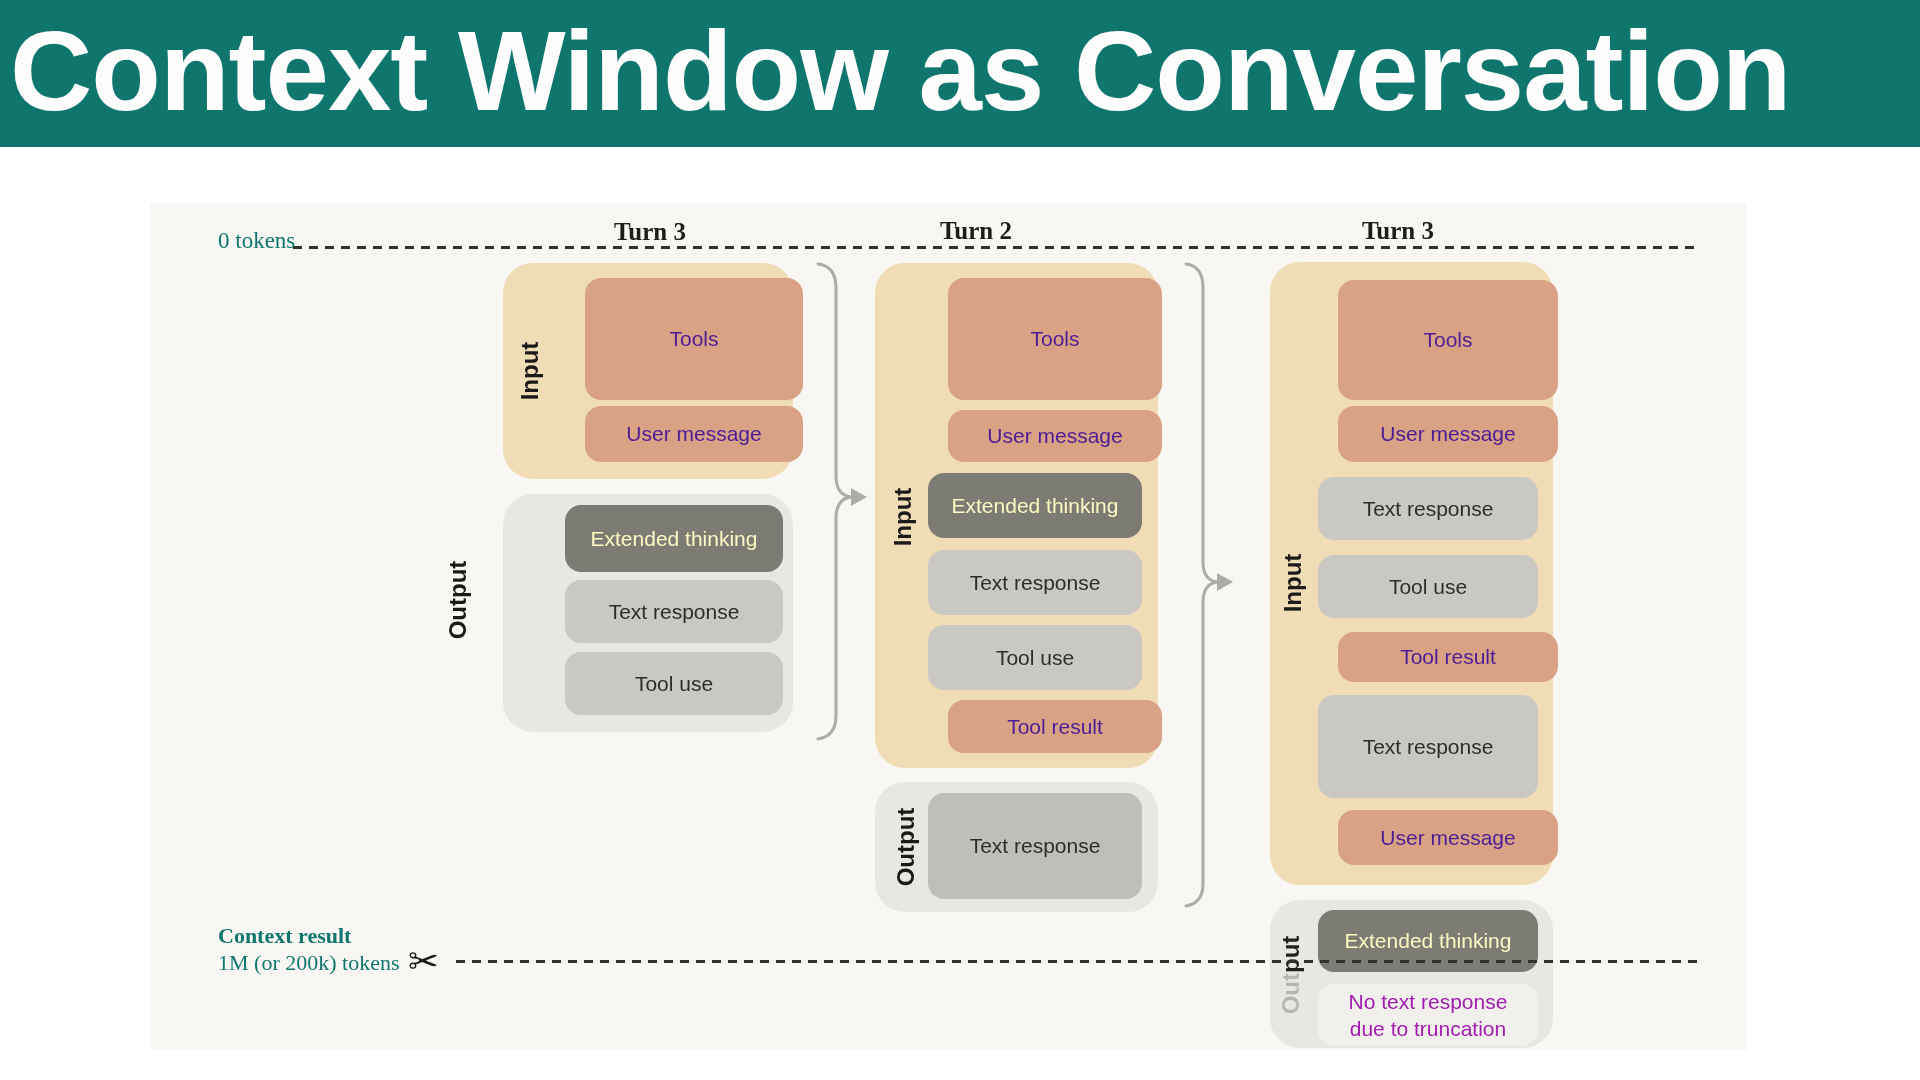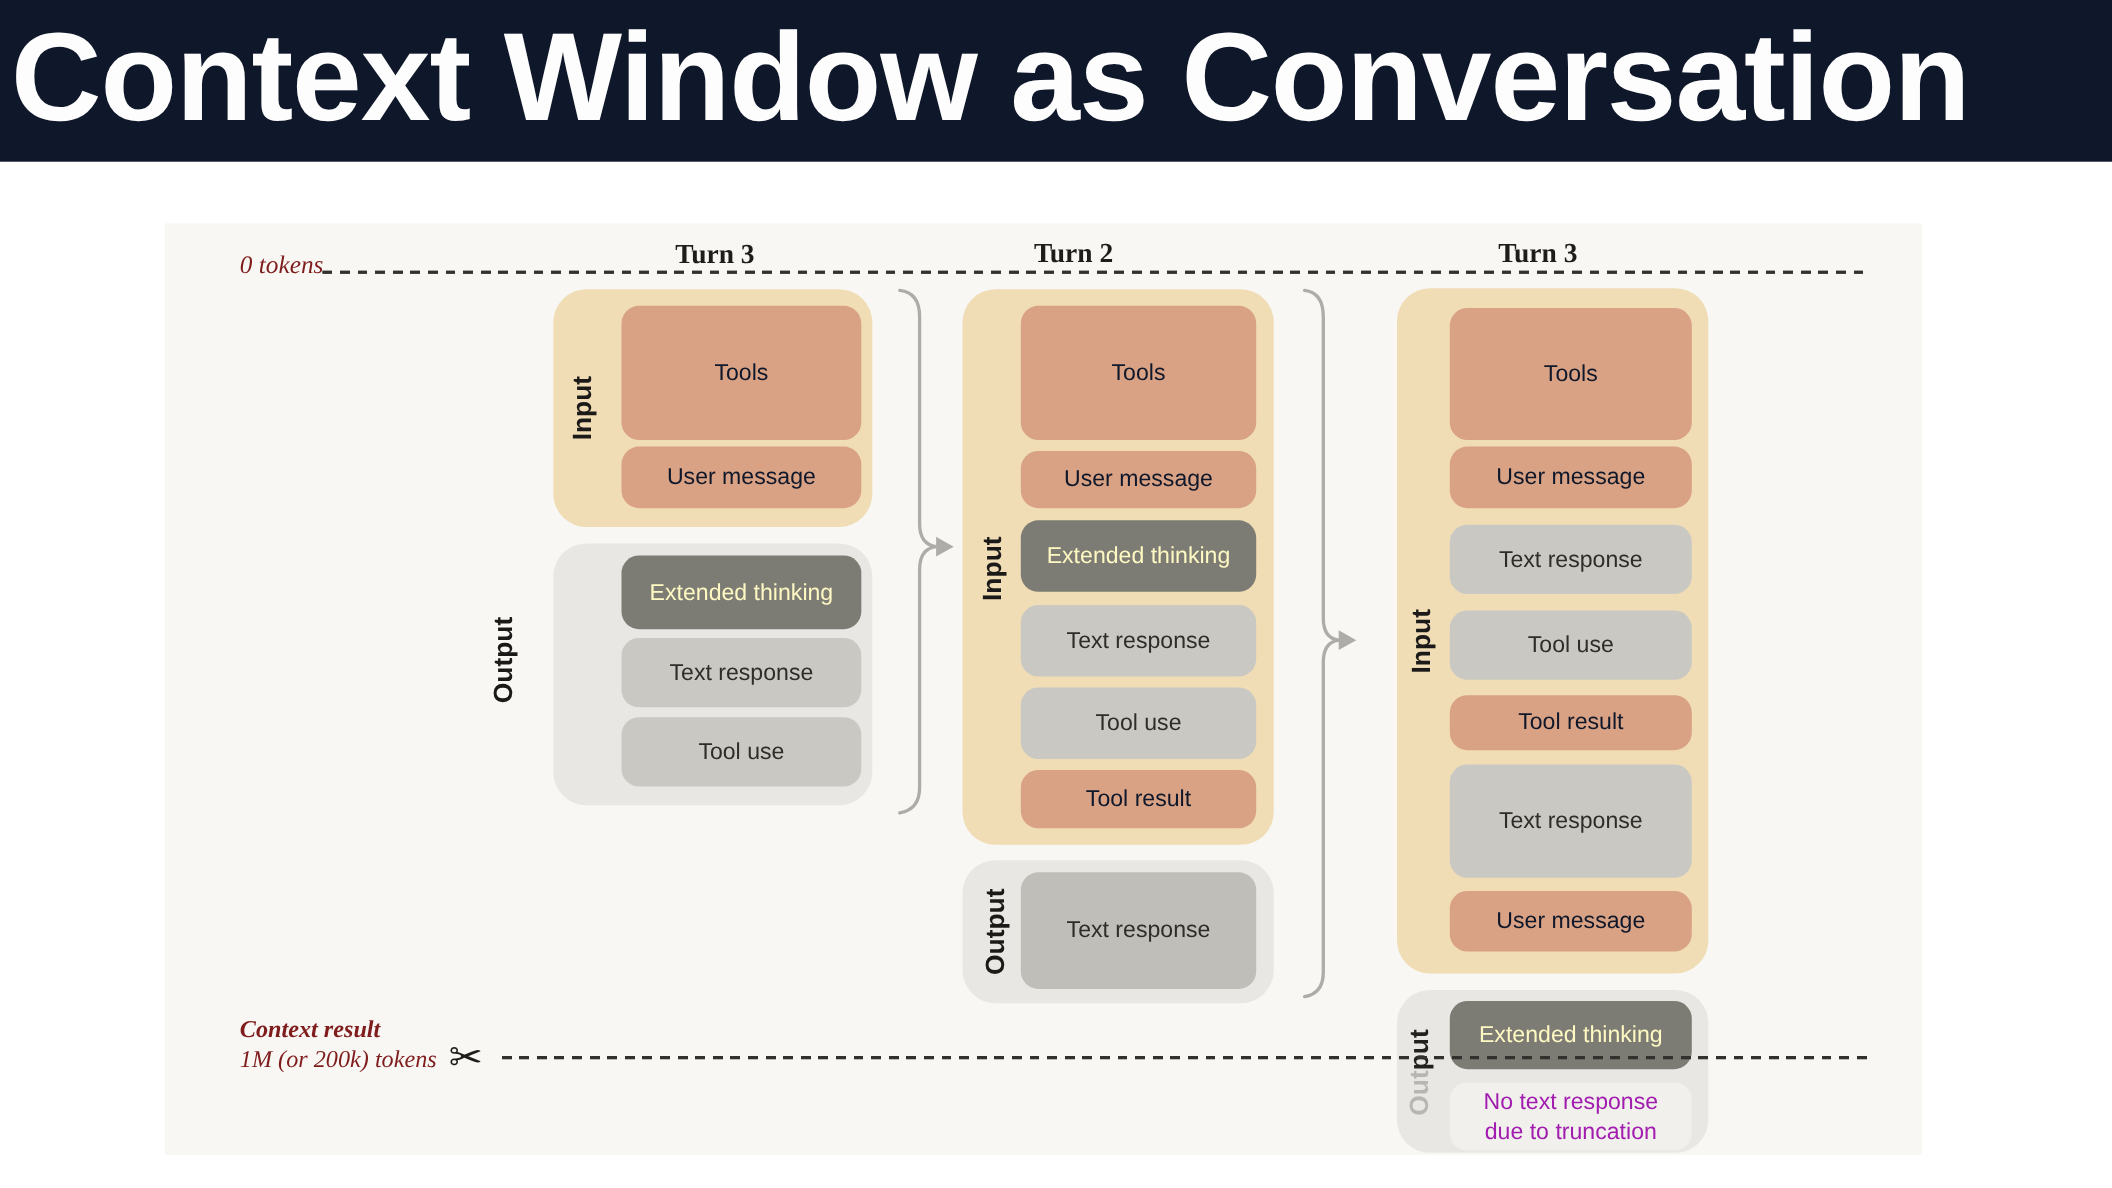--- a/index.html
+++ b/index.html
@@ -1,45 +1,45 @@
 <!DOCTYPE html>
 <html><head>
 <meta charset="utf-8">
 <style>
   html,body{margin:0;padding:0;background:#ffffff;}
   .stage{position:relative;width:1920px;height:1080px;overflow:hidden;background:#ffffff;
          font-family:"Liberation Sans",sans-serif;}
   
-  .header{position:absolute;left:0;top:0;width:1920px;height:147px;background:#0f172a;
+  .header{position:absolute;left:0;top:0;width:1920px;height:147px;background:#0f766e;
           display:flex;align-items:center;}
   .header h1{margin:0;padding:0 0 6px 10px;font-size:114px;font-weight:800;color:#FDFDFD;
              letter-spacing:-1px;white-space:nowrap;font-family:"Liberation Sans",sans-serif;}
   
   .panel{position:absolute;left:150px;top:203px;width:1597px;height:847px;background:#F8F7F3;}
   
   .dash{position:absolute;height:3px;z-index:6;
         background:repeating-linear-gradient(to right,#33312E 0 9px,transparent 9px 16px);}
   .dash.top{left:293px;top:246px;width:1407px;}
   .dash.bottom{left:456px;top:960px;width:1244px;}
   
-  .serif{position:absolute;font-family:"Liberation Serif",serif;color:#7f1d1d;z-index:7;font-style:italic;}
+  .serif{position:absolute;font-family:"Liberation Serif",serif;color:#0f766e;z-index:7;}
   .zero-tokens{left:218px;top:228px;font-size:23px;}
   .ctx-label{left:218px;top:923px;font-size:22px;font-weight:700;line-height:1.15;}
   .ctx-sub{left:218px;top:950px;font-size:22px;font-weight:400;}
   .scissors{position:absolute;left:408px;top:940px;font-size:37px;color:#1F1D1A;z-index:7;
             font-family:"DejaVu Sans",sans-serif;}
   .turn-title{position:absolute;width:160px;margin-left:-80px;text-align:center;
               font-family:"Liberation Serif",serif;font-size:25px;font-weight:700;color:#1F1D1A;}
   
   .container{position:absolute;border-radius:30px;z-index:2;}
   .container.tan{background:#F0DDB6;}
   .container.gray{background:#E9E7E3;}
   .box{position:absolute;border-radius:16px;display:flex;align-items:center;justify-content:center;
        font-size:21px;color:#2E2C29;z-index:3;text-align:center;white-space:pre-line;line-height:1.3;}
-  .box.salmon{background:#D9A284;color:#0f172a;}
+  .box.salmon{background:#D9A284;color:#4c1d95;margin-left:20px;}
   .box.dark{background:#7C7B74;color:#fef9c3;}
   .box.gray{background:#C9C8C3;color:#2F2D2A;}
   .box.gray2{background:#BFBEB9;color:#2F2D2A;}
   .box.faded{background:#F1F0ED;color:#a21caf;}
   .vlabel{position:absolute;width:140px;height:34px;margin-left:-70px;margin-top:-17px;
           display:flex;align-items:center;justify-content:center;
           font-size:24px;font-weight:700;color:#1B1A18;transform:rotate(-90deg);z-index:4;}
   .vlabel.split{background:linear-gradient(to right,#B8B6B2 52%,#22211F 52%);
                 -webkit-background-clip:text;background-clip:text;color:transparent;}
   .brackets{position:absolute;left:0;top:0;z-index:5;}

